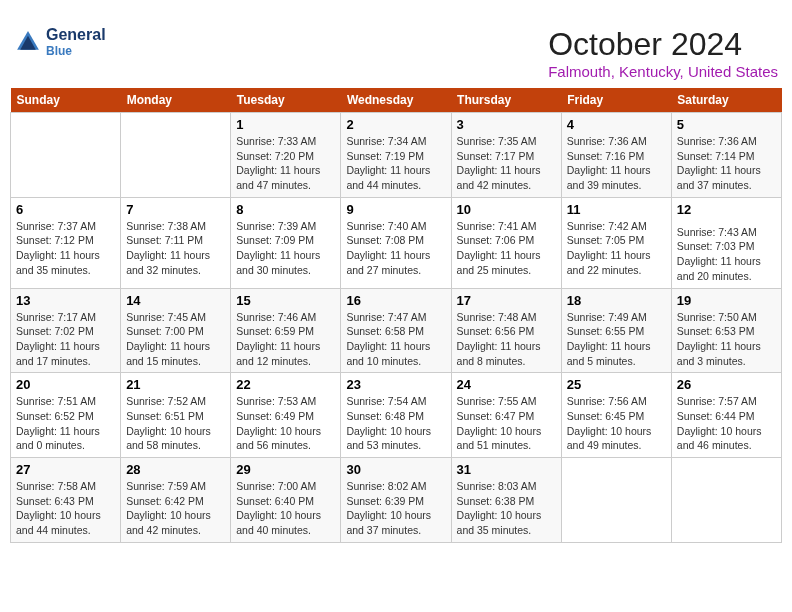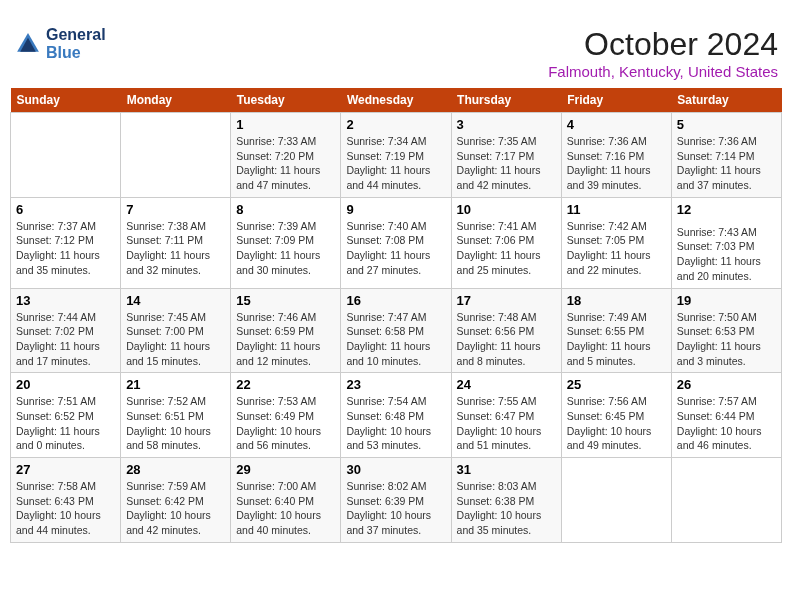--- a/index.html
+++ b/index.html
@@ -20,21 +20,21 @@
     }
     .logo {
       display: flex;
       align-items: center;
       gap: 4px;
     }
     .logo-icon {
       width: 28px;
       height: 28px;
     }
-    .title-block { text-align: right; }
+    .title-block { }
     .main-title {
       font-size: 32px;
       font-weight: normal;
       color: #222;
     }
     .subtitle {
       font-size: 15px;
       color: #a21caf;
     }
     table {
@@ -85,21 +85,21 @@
 <body>
 
 <div class="header">
   <div class="logo">
     <svg class="logo-icon" viewBox="0 0 36 36">
       <polygon points="18,4 32,28 4,28" fill="#3a7abf"></polygon>
       <polygon points="18,10 28,28 8,28" fill="#1a3a6b"></polygon>
     </svg>
     <div>
       <div style="font-size:16px;font-weight:bold;color:#1a3a6b;">General</div>
-      <div style="font-size:16px;font-weight:bold;color:#3a7abf;">Blue</div>
+      <div style="font-size:12px;font-weight:bold;color:#3a7abf;">Blue</div>
     </div>
   </div>
   <div class="title-block">
     <div class="main-title">October 2024</div>
     <div class="subtitle">Falmouth, Kentucky, United States</div>
   </div>
 </div>
 
 <table>
   <thead>
@@ -188,21 +188,21 @@
         <td>
           <span class="day-num">12</span>
           <div class="day-info" style="white-space: pre-line; margin-top: 8px;">Sunrise: 7:43 AM
 Sunset: 7:03 PM
 Daylight: 11 hours and 20 minutes.</div>
         </td>
       </tr>
       <tr>
         <td>
           <span class="day-num">13</span>
-          <div class="day-info" style="white-space: pre-line;">Sunrise: 7:44 AM
+          <div class="day-info" style="white-space: pre-line;">Sunrise: 7:17 AM
 Sunset: 7:02 PM
 Daylight: 11 hours and 17 minutes.</div>
         </td>
         <td>
           <span class="day-num">14</span>
           <div class="day-info" style="white-space: pre-line;">Sunrise: 7:45 AM
 Sunset: 7:00 PM
 Daylight: 11 hours and 15 minutes.</div>
         </td>
         <td>

